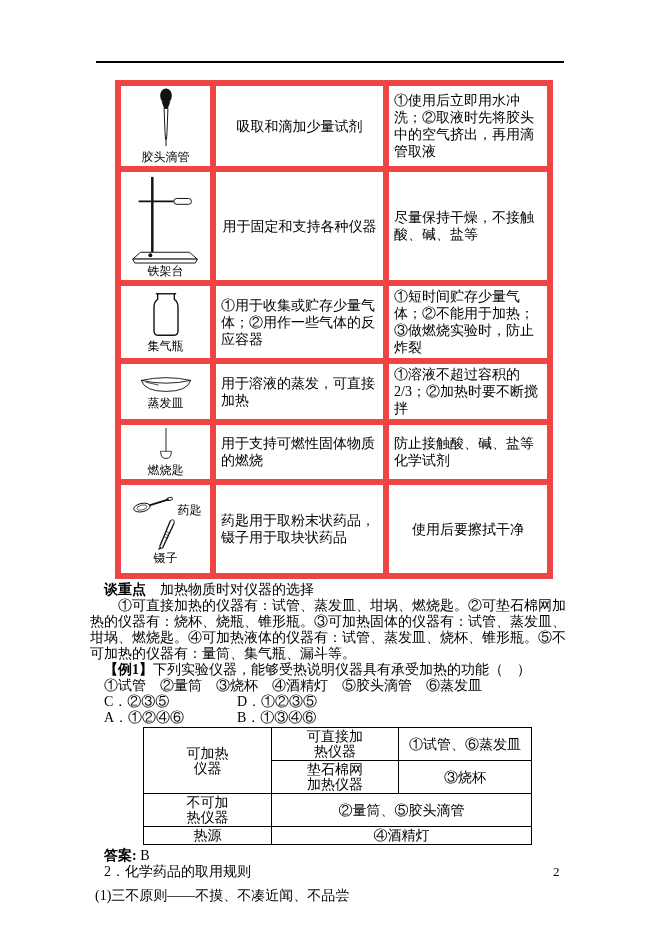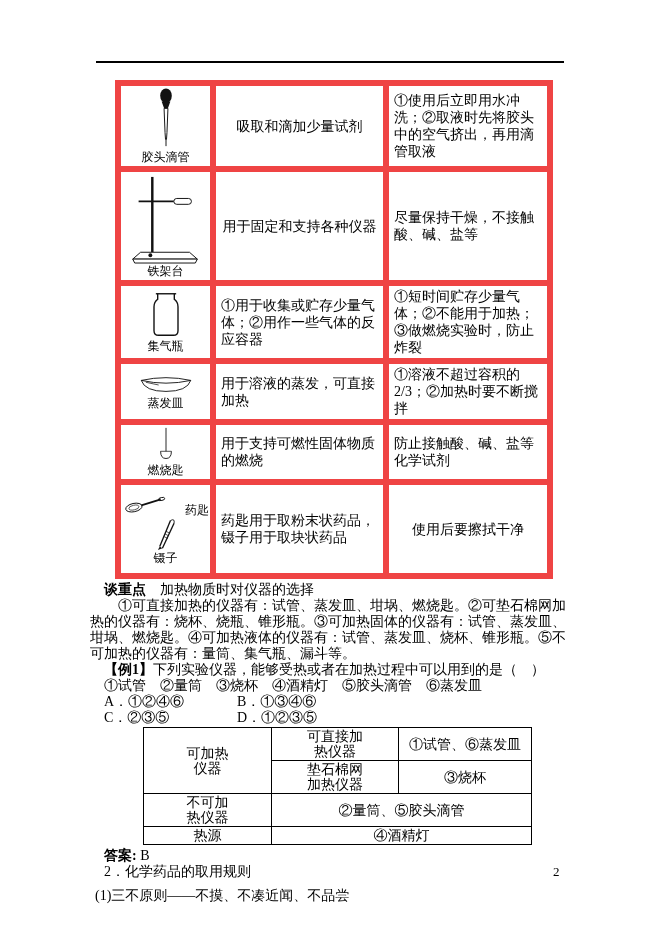--- a/index.html
+++ b/index.html
@@ -12,21 +12,21 @@
   .top-rule { position:absolute; left:96px; top:61px; width:468px; height:2px; background:#000; }
   .content { position:absolute; left:90px; top:80px; width:482px; }
 
   table { border-collapse:collapse; }
   .t1 { margin-left:25px; table-layout:fixed; width:432px; }
   .t1 td { border:6px solid #ef4444; vertical-align:middle; padding:2px 5px; line-height:17px; }
   .t1 td.icell { text-align:center; padding:2px 1px; }
   .ilabel { font-size:12px; line-height:14px; }
   .c-center { text-align:center; }
   svg { display:block; margin:0 auto; }
-  .pair-row { display:flex; align-items:flex-end; justify-content:space-between; gap:2px; }
+  .pair-row { display:flex; align-items:flex-end; justify-content:center; gap:2px; }
 
   .kp { margin-top:3px; text-indent:14px; }
   .kp-title { margin-left:14px; }
   .ind { text-indent:14px; }
   .ind2 { text-indent:28px; }
   .opts { padding-left:14px; }
   .opts .o1 { display:inline-block; width:133px; }
 
   .t2 { margin-left:53px; margin-top:1px; table-layout:fixed; width:388px; }
   .t2 td { border:1px solid #000; vertical-align:middle; text-align:center;
@@ -157,27 +157,27 @@
         </td>
         <td>药匙用于取粉末状药品，镊子用于取块状药品</td>
         <td class="c-center">使用后要擦拭干净</td>
       </tr>
       </tbody>
     </table>
 
     <p class="kp"><b>谈重点</b><span class="kp-title">加热物质时对仪器的选择</span></p>
     <p class="ind2">①可直接加热的仪器有：试管、蒸发皿、坩埚、燃烧匙。②可垫石棉网加热的仪器有：烧杯、烧瓶、锥形瓶。③可加热固体的仪器有：试管、蒸发皿、坩埚、燃烧匙。④可加热液体的仪器有：试管、蒸发皿、烧杯、锥形瓶。⑤不可加热的仪器有：量筒、集气瓶、漏斗等。</p>
 
-    <p class="ind"><b>【例1】</b><span>下列实验仪器，能够受热或者在加热过程中可以用到的是（　）</span></p>
+    <p class="ind"><b>【例1】</b><span>下列实验仪器，能够受热说明仪器具有承受加热的功能（　）</span></p>
     <p class="ind">①试管　②量筒　③烧杯　④酒精灯　⑤胶头滴管　⑥蒸发皿</p>
     <div class="opts">
-      <span class="o1">A．①②④⑥</span><span>B．①③④⑥</span>
+      <span class="o1">C．②③⑤</span><span>D．①②③⑤</span>
     </div>
     <div class="opts">
-      <span class="o1">C．②③⑤</span><span>D．①②③⑤</span>
+      <span class="o1">A．①②④⑥</span><span>B．①③④⑥</span>
     </div>
 
     <table class="t2">
       <colgroup>
           <col style="width:128px">
           <col style="width:127px">
           <col style="width:133px">
         </colgroup>
       <tbody>
       <tr style="height:31px">

